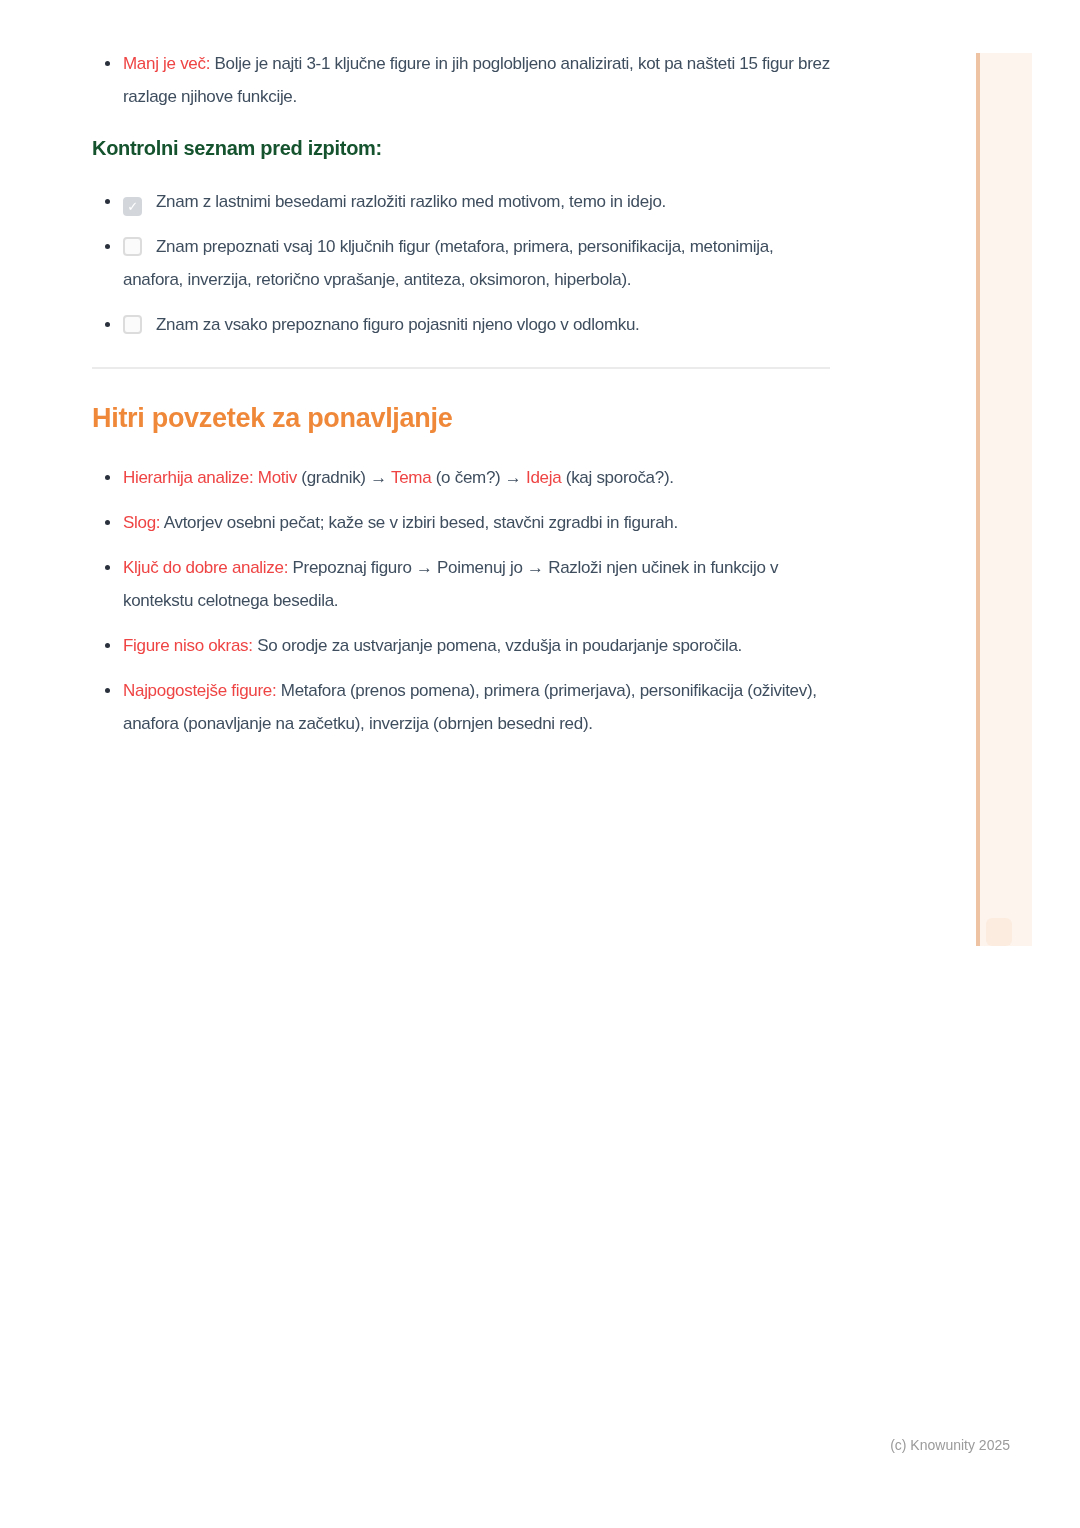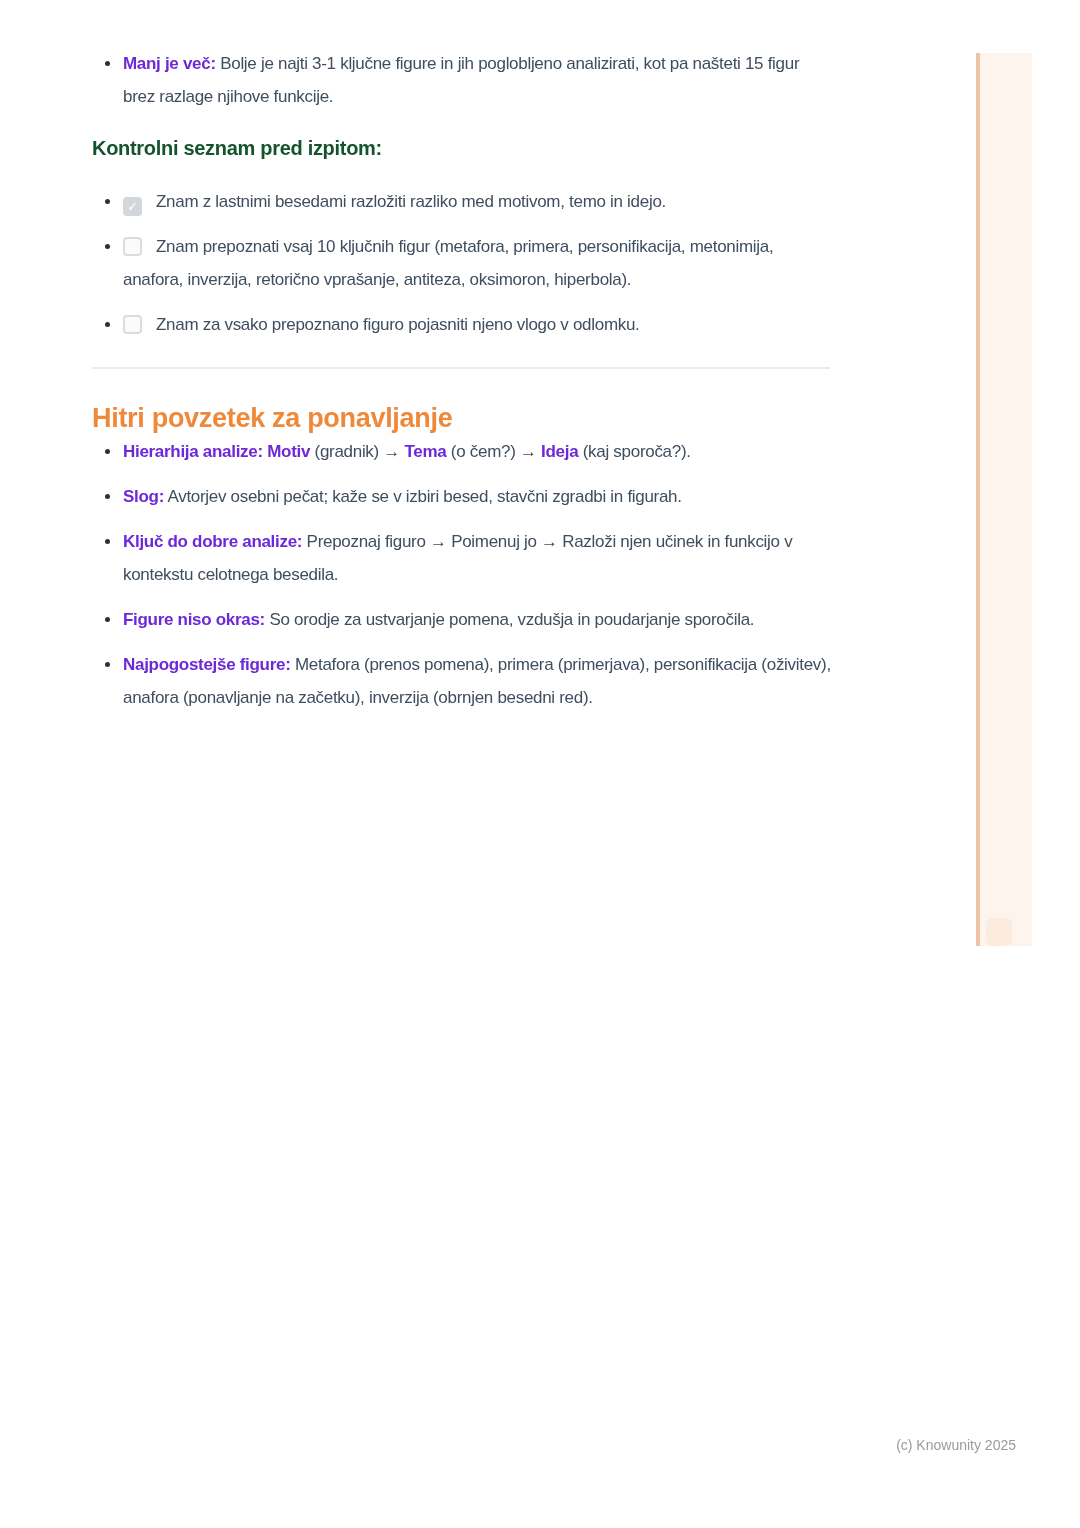--- a/index.html
+++ b/index.html
@@ -53,21 +53,21 @@
   ul.plain-list li { position: relative; margin-bottom: 12px; }
   .dot {
     position: absolute;
     left: -18px;
     top: 14px;
     width: 5px;
     height: 5px;
     border-radius: 50%;
     background: #2a313c;
   }
-  .b { font-weight: 700; color: #6d28d9; }
+  .b { font-weight: 400; color: #ef4444; }
   h3.check-heading {
     margin-top: 22px;
     font-size: 20px;
     line-height: 26px;
     font-weight: 700;
     color: #14532d;
     letter-spacing: -0.3px;
   }
   ul.checklist { margin-top: 24px; }
   .checkbox {
@@ -97,25 +97,25 @@
     width: 738px;
   }
   h2.summary-heading {
     margin-top: 32px;
     font-size: 27px;
     line-height: 34px;
     font-weight: 700;
     color: #f0883a;
     letter-spacing: -0.3px;
   }
-  ul.summary { }
+  ul.summary { margin-top: 26px; }
   .footer {
     position: absolute;
     top: 1437px;
-    right: 64px;
+    right: 70px;
     font-size: 14px;
     color: #9b9b9b;
     letter-spacing: 0;
   }
 </style>
 </head>
 <body>
 
 <div class="page">
 

